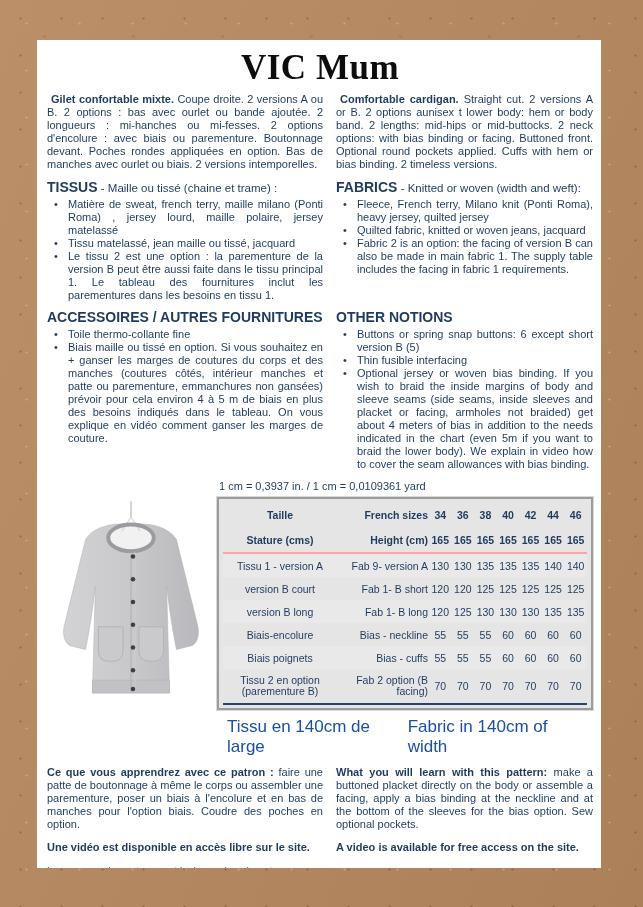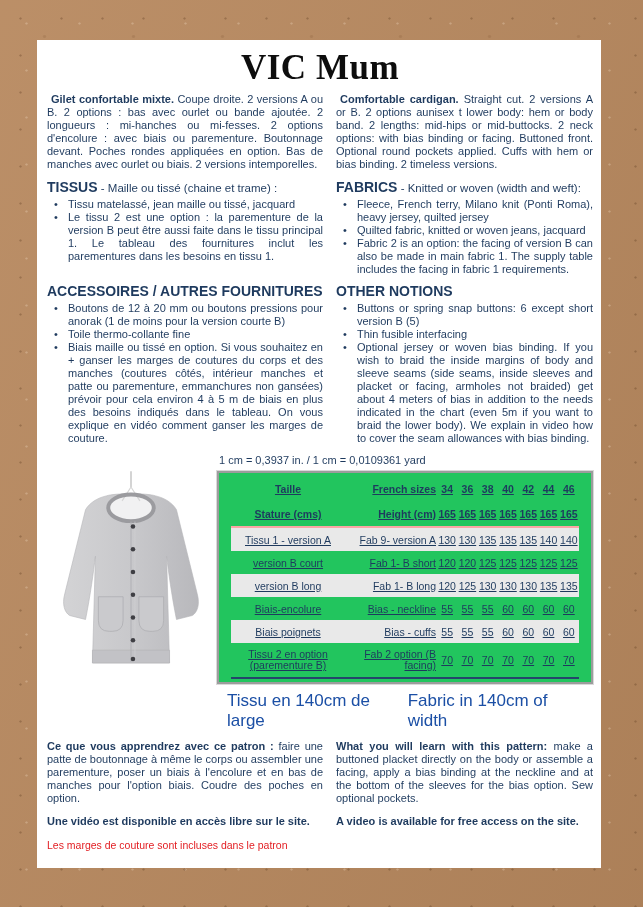--- a/index.html
+++ b/index.html
@@ -31,26 +31,26 @@
   .intro{margin-bottom:9px;}
   .intro .just{text-indent:4px;}
   section{margin-bottom:8px;}
   .sec-head{font-size:11.5px;line-height:15px;margin:0 0 2px;}
   .sec-head .h{font-weight:bold;font-size:14px;}
   ul.blist{margin:1px 0 0;padding:0;list-style:none;}
   ul.blist li{position:relative;padding-left:21px;text-align:justify;
     font-size:11px;line-height:13px;}
   ul.blist li::before{content:"\2022";position:absolute;left:7px;top:0;font-size:11px;}
   
-  .middle{display:flex;align-items:flex-start;margin-top:1px;}
+  .middle{display:flex;align-items:flex-end;margin-top:1px;}
   .figure{flex:none;width:172px;margin-left:-2px;}
   .figure svg{display:block;margin-top:16px;}
   .table-area{flex:1;min-width:0;}
   .conv{font-size:11px;line-height:13px;margin:0 0 4px 2px;}
-  .tablebox{border:2px solid #9c9c9c;outline:1px solid #d9d9d9;background:#22c55e;padding:3px 12px;text-decoration:underline;}
+  .tablebox{border:2px solid #9c9c9c;outline:1px solid #d9d9d9;background:#e5e5e5;padding:3px 4px;}
   table.sizes{width:100%;border-collapse:collapse;font-size:10.5px;color:#1e3a5e;table-layout:fixed;}
   table.sizes td{padding:0 1px;vertical-align:middle;}
   td.frc{text-align:center;width:112px;}
   td.enc{text-align:right;width:90px;padding-right:5px;}
   td.v{text-align:center;}
   tr.hrow td{font-weight:bold;height:25px;}
   tr.hrow2 td{font-weight:bold;height:25px;border-bottom:2px solid #fca5a5;}
   tr.drow td{height:23px;}
   tr.last td{height:34px;border-bottom:2px solid #24456b;line-height:11px;}
   tr.shade{background:#e9e9e9;}
@@ -73,39 +73,39 @@
 
   <div class="cols intro">
     <p class="just"><span class="lead">Gilet confortable mixte.</span><span> Coupe droite. 2 versions A ou B. 2 options : bas avec ourlet ou bande ajoutée. 2 longueurs : mi-hanches ou mi-fesses. 2 options d'encolure : avec biais ou parementure. Boutonnage devant. Poches rondes appliquées en option. Bas de manches avec ourlet ou biais. 2 versions intemporelles.</span></p>
     <p class="just"><span class="lead">Comfortable cardigan.</span><span> Straight cut. 2 versions A or B. 2 options aunisex t lower body: hem or body band. 2 lengths: mid-hips or mid-buttocks. 2 neck options: with bias binding or facing. Buttoned front. Optional round pockets applied. Cuffs with hem or bias binding. 2 timeless versions.</span></p>
   </div>
 
   <div class="cols">
     <section>
       <p class="sec-head"><span class="h">TISSUS</span><span> - Maille ou tissé (chaine et trame) :</span></p>
       <ul class="blist">
+        <li>Matière de sweat, french terry, maille milano (Ponti Roma) , jersey lourd, maille polaire, jersey matelassé</li>
         <li>Tissu matelassé, jean maille ou tissé, jacquard</li>
         <li>Le tissu 2 est une option : la parementure de la version B peut être aussi faite dans le tissu principal 1. Le tableau des fournitures inclut les parementures dans les besoins en tissu 1.</li>
       </ul>
     </section>
     <section>
       <p class="sec-head"><span class="h">FABRICS</span><span> - Knitted or woven (width and weft):</span></p>
       <ul class="blist">
         <li>Fleece, French terry, Milano knit (Ponti Roma), heavy jersey, quilted jersey</li>
         <li>Quilted fabric, knitted or woven jeans, jacquard</li>
         <li>Fabric 2 is an option: the facing of version B can also be made in main fabric 1. The supply table includes the facing in fabric 1 requirements.</li>
       </ul>
     </section>
   </div>
 
   <div class="cols">
     <section>
       <p class="sec-head"><span class="h">ACCESSOIRES / AUTRES FOURNITURES</span></p>
       <ul class="blist">
-        <li>Boutons de 12 à 20 mm ou boutons pressions pour anorak (1 de moins pour la version courte B)</li>
         <li>Toile thermo-collante fine</li>
         <li>Biais maille ou tissé en option. Si vous souhaitez en + ganser les marges de coutures du corps et des manches (coutures côtés, intérieur manches et patte ou parementure, emmanchures non gansées) prévoir pour cela environ 4 à 5 m de biais en plus des besoins indiqués dans le tableau. On vous explique en vidéo comment ganser les marges de couture.</li>
       </ul>
     </section>
     <section>
       <p class="sec-head"><span class="h">OTHER NOTIONS</span></p>
       <ul class="blist">
         <li>Buttons or spring snap buttons: 6 except short version B (5)</li>
         <li>Thin fusible interfacing</li>
         <li>Optional jersey or woven bias binding. If you wish to braid the inside margins of body and sleeve seams (side seams, inside sleeves and placket or facing, armholes not braided) get about 4 meters of bias in addition to the needs indicated in the chart (even 5m if you want to braid the lower body). We explain in video how to cover the seam allowances with bias binding.</li>

